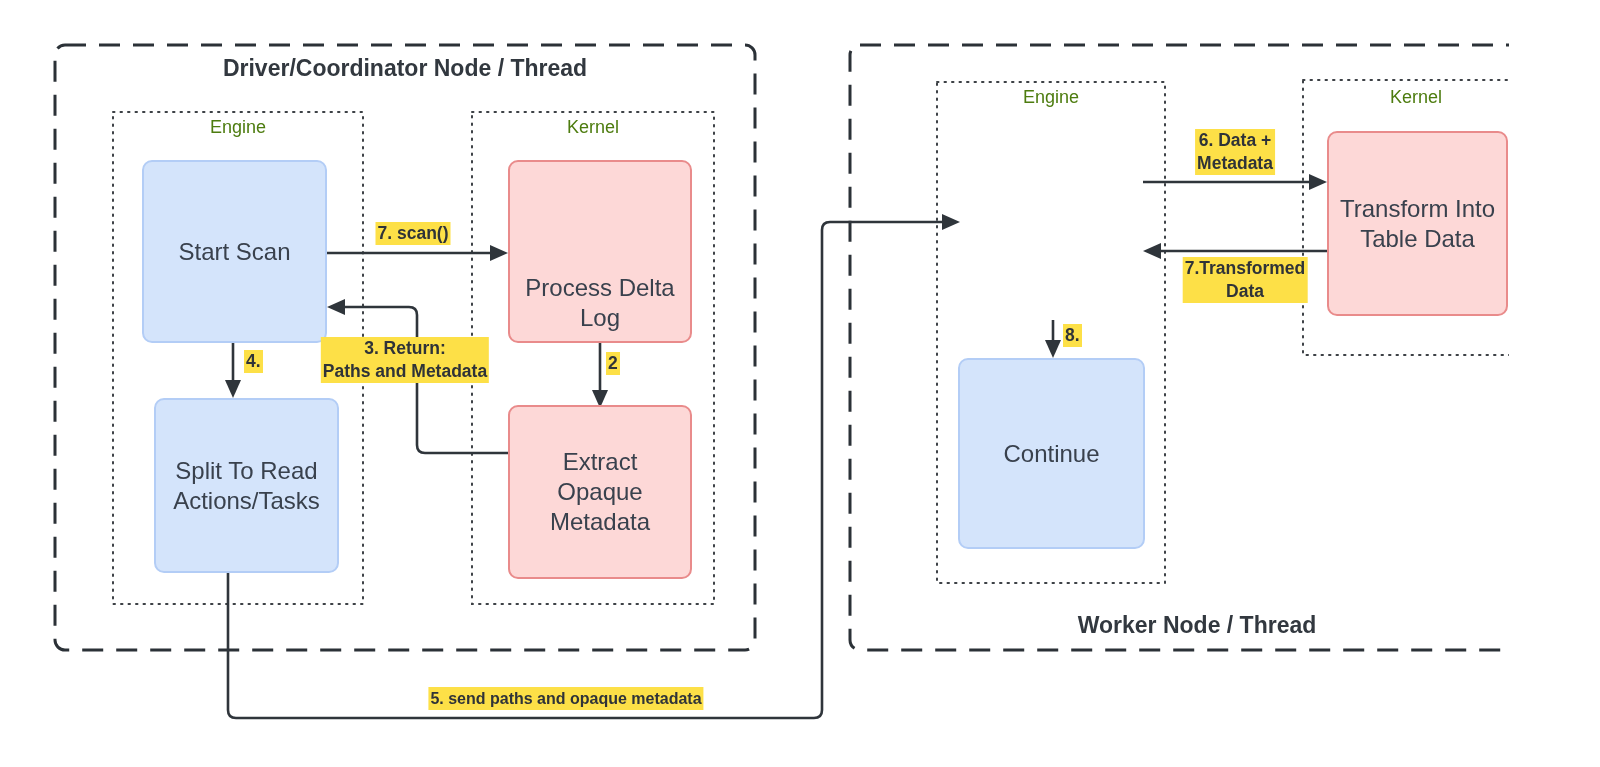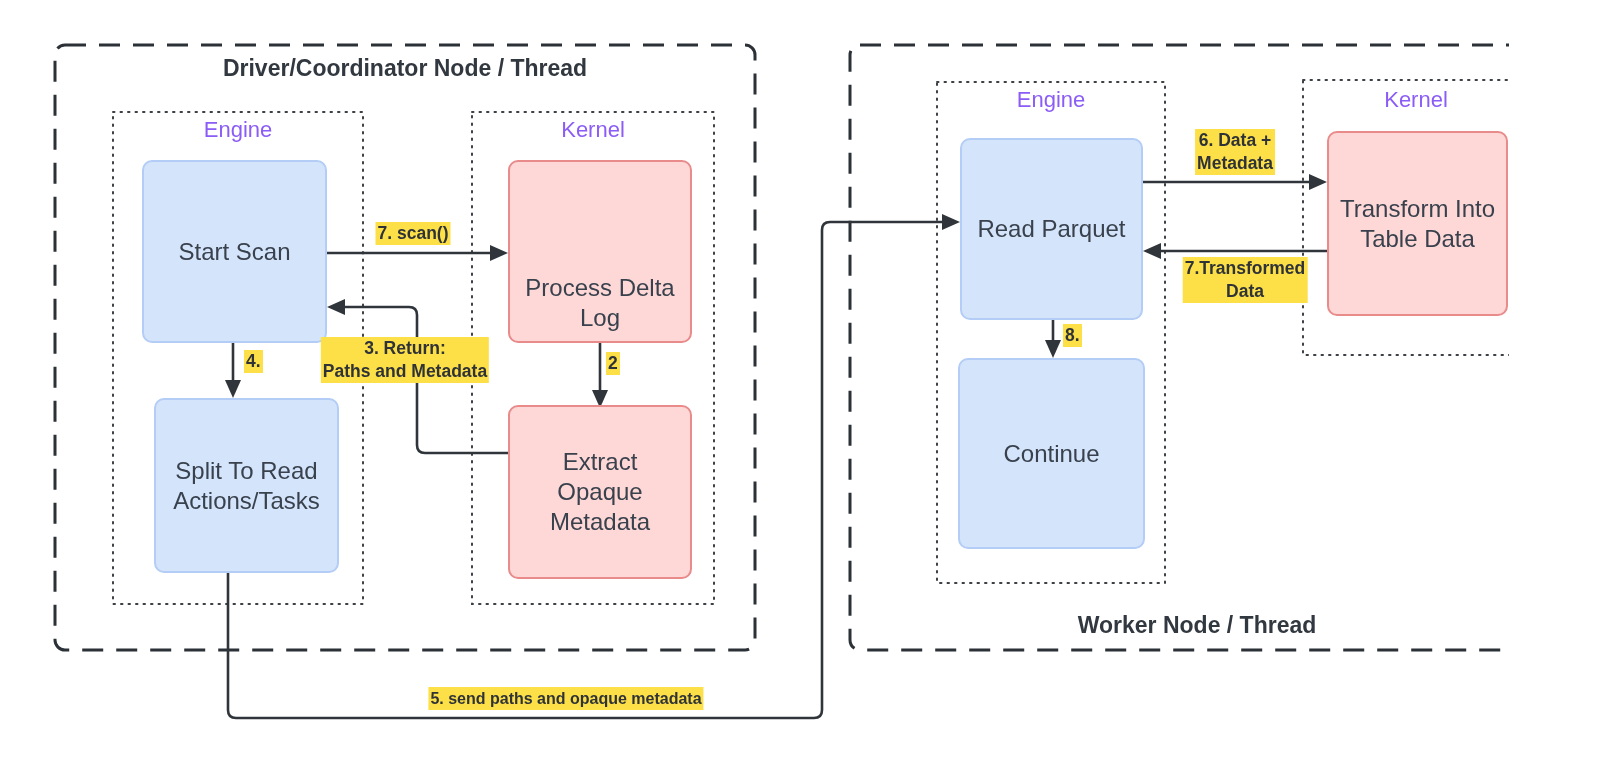--- a/index.html
+++ b/index.html
@@ -15,21 +15,21 @@
   .container-dashed{fill:none;stroke:var(--container-border,#2b3137);stroke-width:3px;stroke-dasharray:21 13;}
   .container-dotted{fill:none;stroke:#3c4045;stroke-width:2px;stroke-dasharray:1.5 6;stroke-linecap:round;}
   .arrowhead{fill:var(--connector,#2f353b);}
 
   .abs{position:absolute;}
   .section-title{
     font-size:23px;font-weight:bold;color:var(--text,#32383f);
     transform:translateX(-50%);white-space:nowrap;
   }
   .group-label{
-    font-size:22px;color:#8b5cf6;transform:translateX(-50%);white-space:nowrap;
+    font-size:18px;color:#4d7c0f;transform:translateX(-50%);white-space:nowrap;
   }
   .node{
     position:absolute;border-radius:10px;
     display:flex;align-items:center;justify-content:center;
     text-align:center;font-size:24px;line-height:30px;color:var(--node-text,#39414d);
     padding:8px;box-sizing:border-box;
   }
   .node.engine-node{
     background:var(--engine-node-fill,#d4e4fb);
     border:2px solid var(--engine-node-border,#b3cdf6);
@@ -88,23 +88,20 @@
   <div class="node engine-node" style="left:142px;top:398px;width:185px;height:175px;margin-left:12px;">
     <span>Split To Read Actions/Tasks</span>
   </div>
   <div class="node kernel-node" style="left:508px;top:160px;width:184px;height:183px;align-items:flex-end;">
     <span>Process Delta Log</span>
   </div>
   <div class="node kernel-node" style="left:508px;top:405px;width:184px;height:174px;">
     <span>Extract Opaque Metadata</span>
   </div>
 
-  <div class="node engine-node" style="left:960px;top:138px;width:183px;height:182px;">
-    <span>Read Parquet</span>
-  </div>
   <div class="node engine-node" style="left:958px;top:358px;width:187px;height:191px;">
     <span>Continue</span>
   </div>
   <div class="node kernel-node" style="left:1327px;top:131px;width:181px;height:185px;">
     <span>Transform Into Table Data</span>
   </div>
 
   <div class="abs arrow-label centered" style="left:413px;top:222px;">7. scan()</div>
   <div class="abs arrow-label" style="left:606px;top:352px;">2</div>
   <div class="abs arrow-label centered" style="left:405px;top:337px;">

